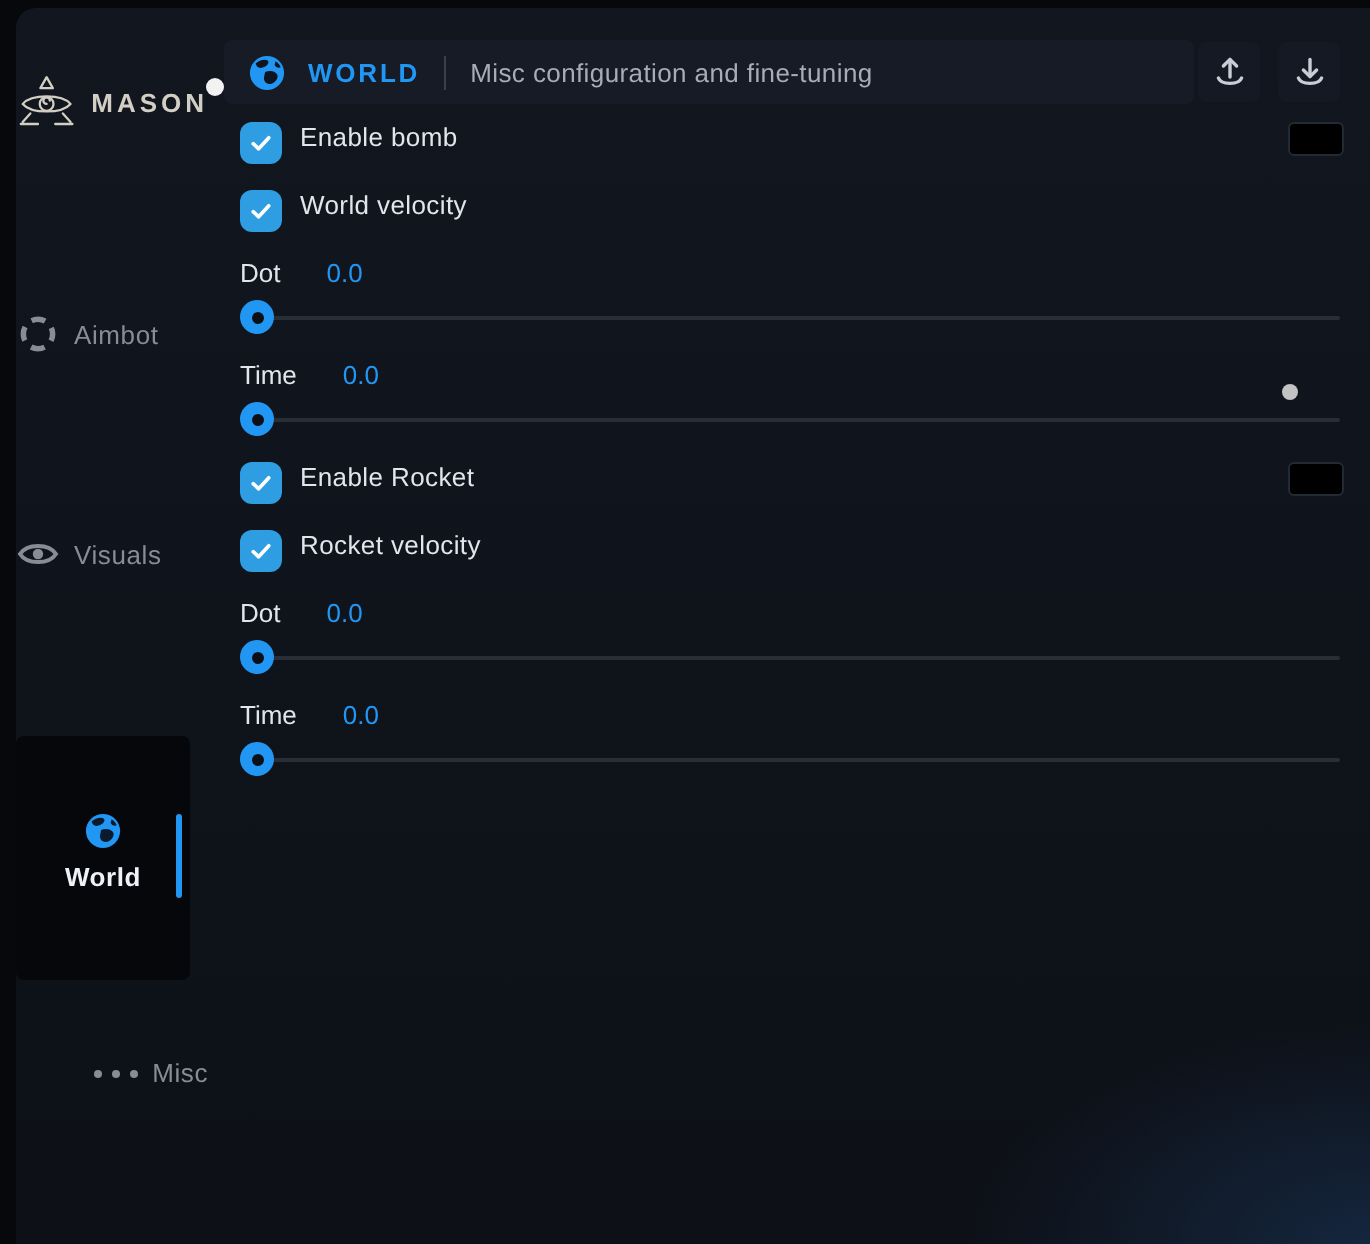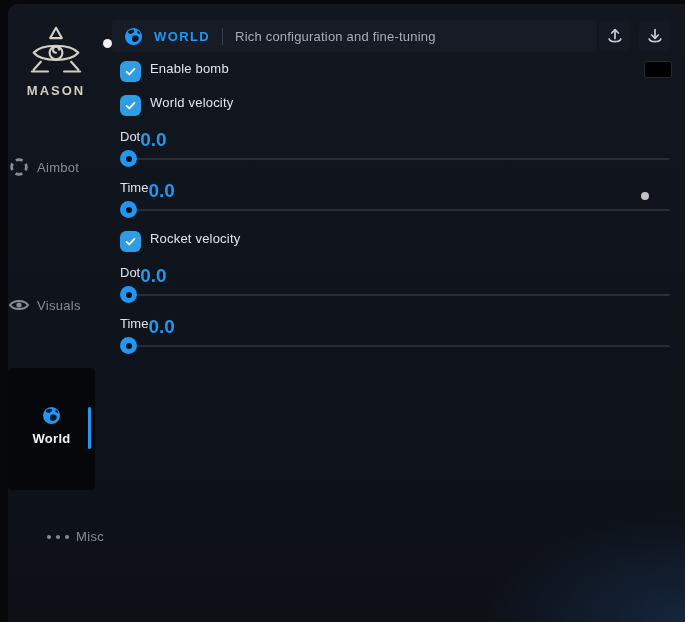--- a/index.html
+++ b/index.html
@@ -10,27 +10,27 @@
   .window { position:absolute; left:8px; top:4px; right:0; bottom:0;
             background:linear-gradient(180deg,#12161f 0%, #0e1219 70%, #0d1017 100%);
             border-top-left-radius:10px; }
   .glow { position:absolute; right:0; bottom:0; width:220px; height:120px;
           background:radial-gradient(ellipse at 100% 100%, rgba(38,88,150,.30), rgba(0,0,0,0) 65%);
           pointer-events:none; }
 
   
   .sidebar { position:absolute; left:0; top:0; width:96px; height:100%; }
   .logo { position:absolute; top:22px; left:0; width:96px; display:flex;
-          flex-direction:column; align-items:center; gap:7px; }
+          flex-direction:row; align-items:center; gap:7px; }
   .logo-text { font-size:13px; font-weight:bold; letter-spacing:2px; color:#d2cec3; }
   .nav-item { position:absolute; left:0; width:96px; display:flex; flex-direction:row;
               align-items:center; gap:7px; color:#878d97; cursor:pointer; }
   .nav-label { font-size:13px; letter-spacing:.3px; }
   .nav-aimbot  { top:152px; }
-  .nav-visuals { top:292px; }
+  .nav-visuals { top:264px; }
   .nav-misc    { top:525px;justify-content:flex-end; }
   .world-card { position:absolute; top:364px; left:0; width:87px; height:122px;
                 background:#05070b; border-radius:4px; cursor:pointer; }
   .world-inner { position:absolute; top:38px; left:0; width:100%; display:flex;
                  flex-direction:column; align-items:center; gap:6px; }
   .world-inner .nav-label { color:#eef1f5; font-weight:bold; }
   .world-indicator { position:absolute; right:4px; top:39px; width:3px; height:42px;
                      background:#2196f3; border-radius:2px; }
   .dots-icon { display:flex; gap:5px; height:8px; align-items:center; }
   .dots-icon i { width:4px; height:4px; border-radius:50%; background:#878d97; display:block; }
@@ -54,21 +54,21 @@
   .checkbox { width:21px; height:21px; border-radius:6px; background:#2e9de2;
               display:flex; align-items:center; justify-content:center; cursor:pointer;
               flex:0 0 auto; }
   .cb-label { margin-left:9px; color:#e2e6eb; font-size:13px; letter-spacing:.2px; }
   .swatch { margin-left:auto; width:28px; height:17px; background:#000;
             border:1px solid #242a33; border-radius:3px; cursor:pointer; }
 
   .slider-group { margin-bottom:13px; }
   .slider-label-row { display:flex; align-items:flex-start; height:16px; margin-bottom:5px; }
   .s-label { color:#e2e6eb; font-size:13px; }
-  .s-value { color:#2196f3; font-size:19px; margin-left:0;font-weight:bold; }
+  .s-value { color:#2196f3; font-size:13px; margin-left:23px; }
   .slider-track { position:relative; width:550px; height:17px; cursor:pointer; }
   .slider-track::before { content:""; position:absolute; left:0; right:0; top:7.5px;
                           height:2px; background:#282d36; border-radius:1px; }
   .slider-handle { position:absolute; left:0; top:0; width:17px; height:17px;
                    border-radius:50%; background:#2196f3; display:flex;
                    align-items:center; justify-content:center; cursor:grab; }
   .handle-hole { width:6px; height:6px; border-radius:50%; background:#0c1016; }
 
   .cursor-dot-white { position:absolute; left:95px; top:35px; width:9px; height:9px;
                       border-radius:50%; background:#f2f2f2; }
@@ -136,21 +136,21 @@
 
     <div class="header-panel">
       <svg width="19" height="19" viewBox="0 0 20 20">
         <circle cx="10" cy="10" r="9" fill="#2196f3"></circle>
         <path d="M4 5 C6 3 9 2.5 10.5 3.5 C11.5 5 9.5 6.5 8 7 C6 7.8 4.5 7 4 5 Z" fill="#0e1420"></path>
         <path d="M9 9.5 C11.5 8.5 14.5 9 15.5 11 C16 13 14 15.5 11.5 15.8 C9.5 16 8 14 8.5 12 Z" fill="#0e1420"></path>
         <path d="M14.5 3.8 C15.8 4.5 16.8 5.8 17.2 7 C16 7.5 14.5 7 14 5.8 Z" fill="#0e1420"></path>
       </svg>
       <span class="header-title">WORLD</span>
       <span class="header-divider"></span>
-      <span class="header-subtitle">Rich configuration and fine-tuning</span>
+      <span class="header-subtitle">Misc configuration and fine-tuning</span>
     </div>
 
     <button class="icon-btn btn-upload">
       <svg width="18" height="18" viewBox="0 0 18 18" fill="none" stroke="#c9ced6" stroke-width="1.7" stroke-linecap="round" stroke-linejoin="round">
         <path d="M9 11.5 V3"></path>
         <path d="M5.7 6 L9 2.7 L12.3 6"></path>
         <path d="M3.2 12 C4.5 15.6 13.5 15.6 14.8 12"></path>
       </svg>
     </button>
     <button class="icon-btn btn-download">
@@ -199,20 +199,29 @@
           <span class="s-label">Time</span>
           <span class="s-value">0.0</span>
         </div>
         <div class="slider-track">
           <div class="slider-handle">
               <div class="handle-hole"></div>
             </div>
         </div>
       </div>
 
+      <div class="cb-row">
+        <span class="checkbox">
+          <svg width="13" height="13" viewBox="0 0 20 20" fill="none" stroke="#ffffff" stroke-width="2.8" stroke-linecap="round" stroke-linejoin="round">
+              <path d="M4 10.5 L8.2 14.5 L16 6"></path>
+            </svg>
+        </span>
+        <span class="cb-label">Enable Rocket</span>
+        <span class="swatch"></span>
+      </div>
 
       <div class="cb-row">
         <span class="checkbox">
           <svg width="13" height="13" viewBox="0 0 20 20" fill="none" stroke="#ffffff" stroke-width="2.8" stroke-linecap="round" stroke-linejoin="round">
               <path d="M4 10.5 L8.2 14.5 L16 6"></path>
             </svg>
         </span>
         <span class="cb-label">Rocket velocity</span>
       </div>
 

